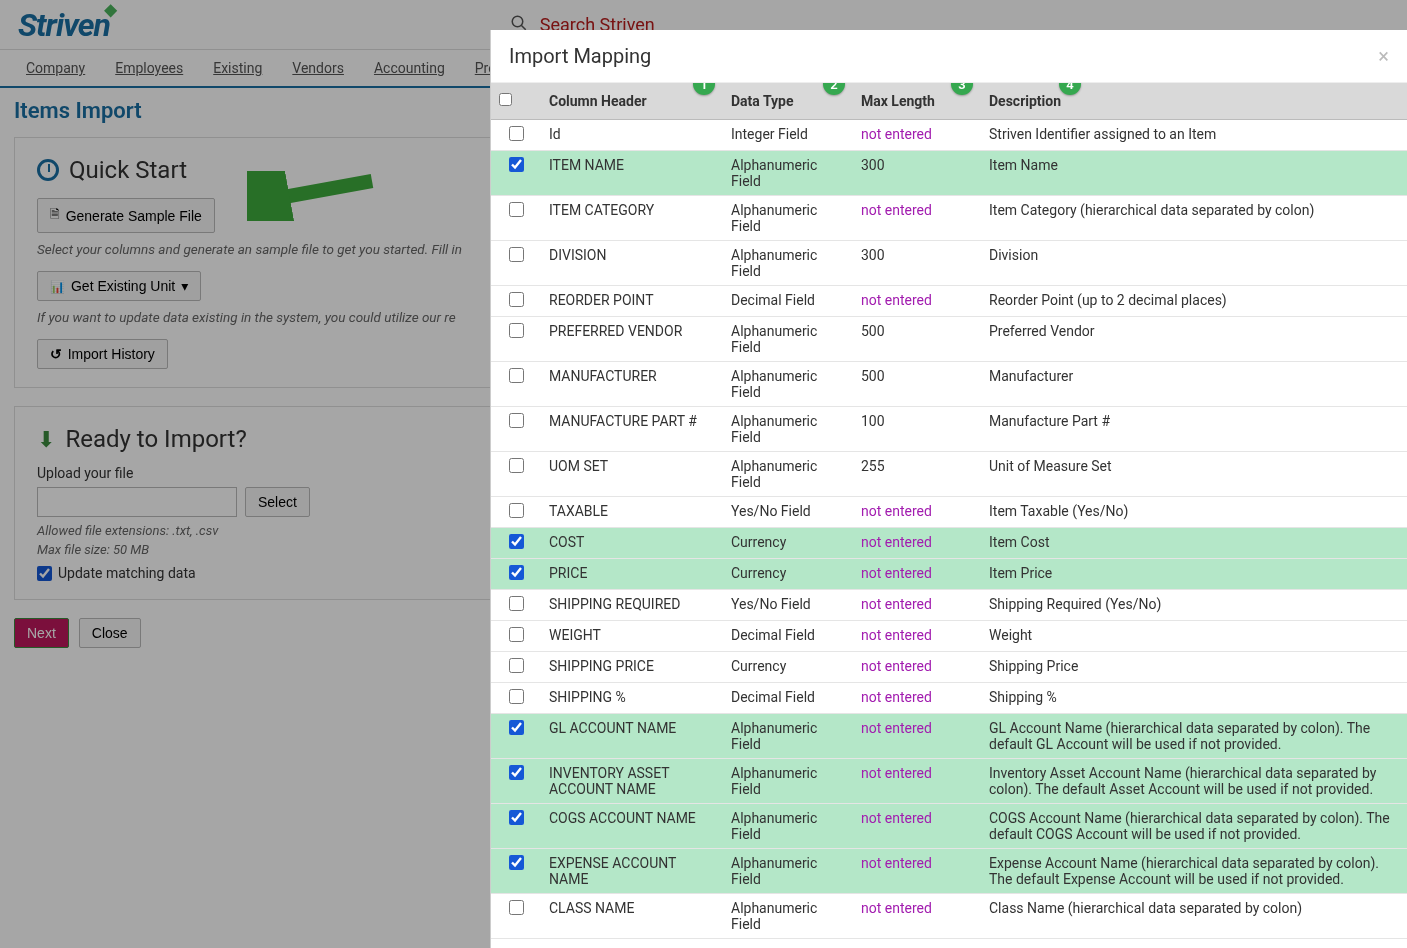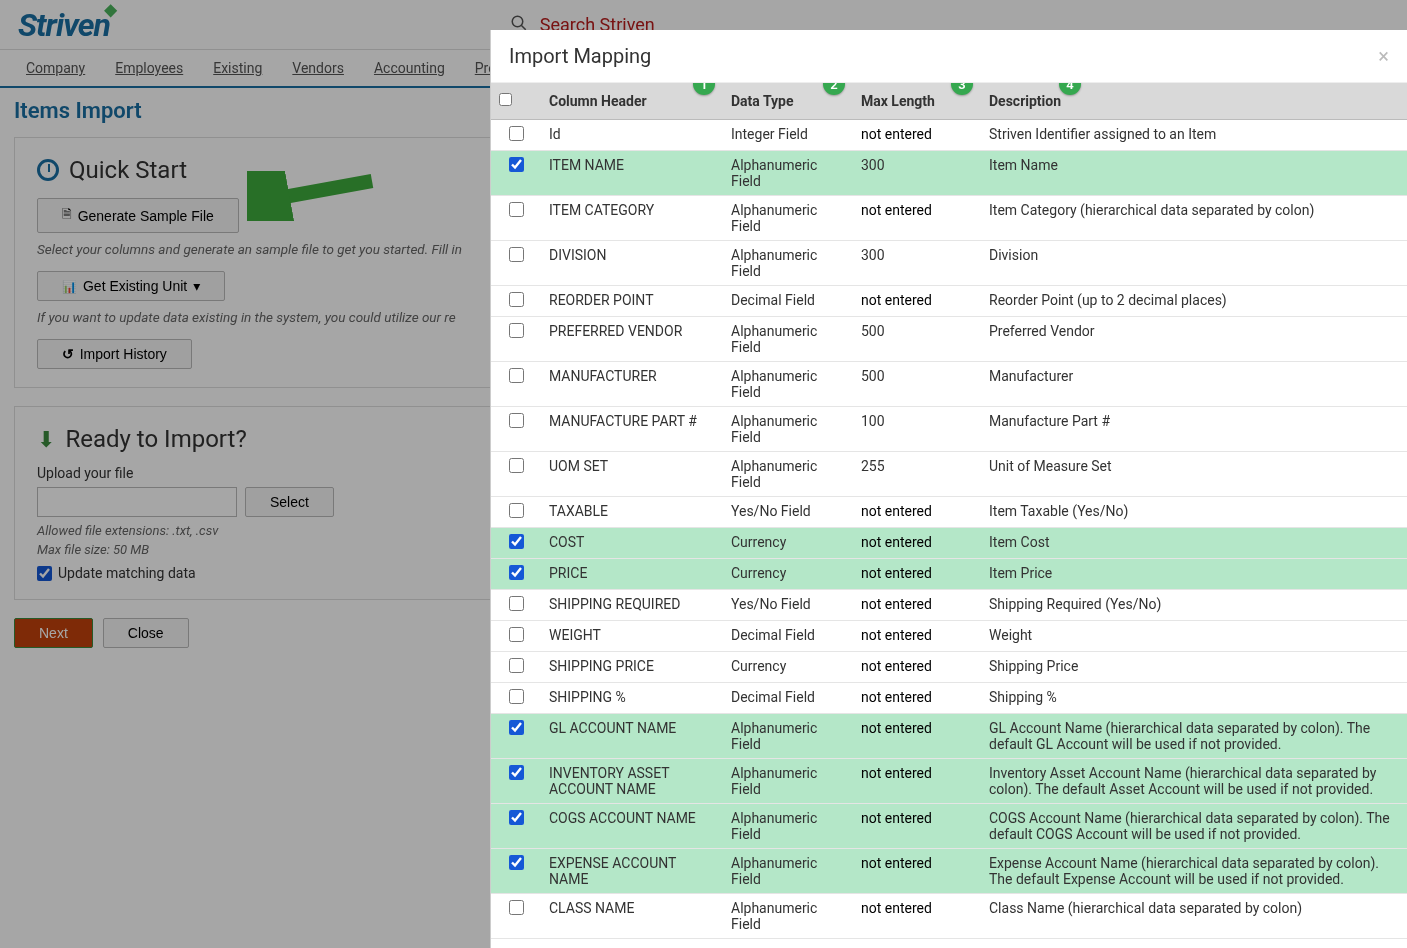--- a/index.html
+++ b/index.html
@@ -76,26 +76,26 @@
   }
   .qs-head .clock::after {
     content:""; position:absolute; width:2px; height:8px; background:#1a6fa3; left:8px; top:2px;
   }
   .btn {
     display: inline-flex;
     align-items: center;
     gap: 6px;
     border: 1px solid #bbb;
     background: #f6f6f6;
-    padding: 6px 24px;
+    padding: 6px 12px;
     font-size: 14px;
     cursor: pointer;
     border-radius: 2px;
   }
-  .btn-primary { background:#c2410c; color:#fff; border-color:#3b8a3e; }
+  .btn-primary { background:#be185d; color:#fff; border-color:#3b8a3e; }
   .hint { color:#666; font-style: italic; margin: 8px 0 14px; font-size: 13.5px; }
   .ready-head {
     display:flex; align-items:center; gap:10px; font-size:24px; margin-bottom:12px;
   }
   .dl-icon { color:#3b8a3e; font-size:22px; }
   .upload-row { display:flex; gap:8px; align-items:center; margin:6px 0; }
   .upload-row input { width: 200px; height: 30px; border:1px solid #bbb; padding: 2px 4px; }
   .small-note { font-style: italic; color:#666; font-size:13px; margin-top:4px; }
   .chk-row { display:flex; align-items:center; gap:6px; margin-top:8px; }
   .actions { display:flex; gap:10px; padding: 0 14px; margin-top: 4px; }
@@ -153,21 +153,21 @@
   table.mapping td {
     padding: 6px 8px;
     border-bottom: 1px solid #e5e5e5;
     vertical-align: top;
   }
   table.mapping tr.checked td { background: #b4e7c8; }
   .col-chk { width: 50px; text-align:center; }
   .col-header { width: 182px; }
   .col-type { width: 130px; }
   .col-max { width: 128px; }
-  .muted { color:#000000; }
+  .muted { color:#a21caf; }
   .num-badge {
     display:inline-flex;
     width:22px; height:22px; border-radius:50%;
     background:#35a84f; color:#fff;
     align-items:center; justify-content:center;
     font-size:13px; font-weight:600;
     position:absolute; top:-10px;
     box-shadow: 0 1px 2px rgba(0,0,0,0.3);
   }
   th .num-badge { right: 8px; }

